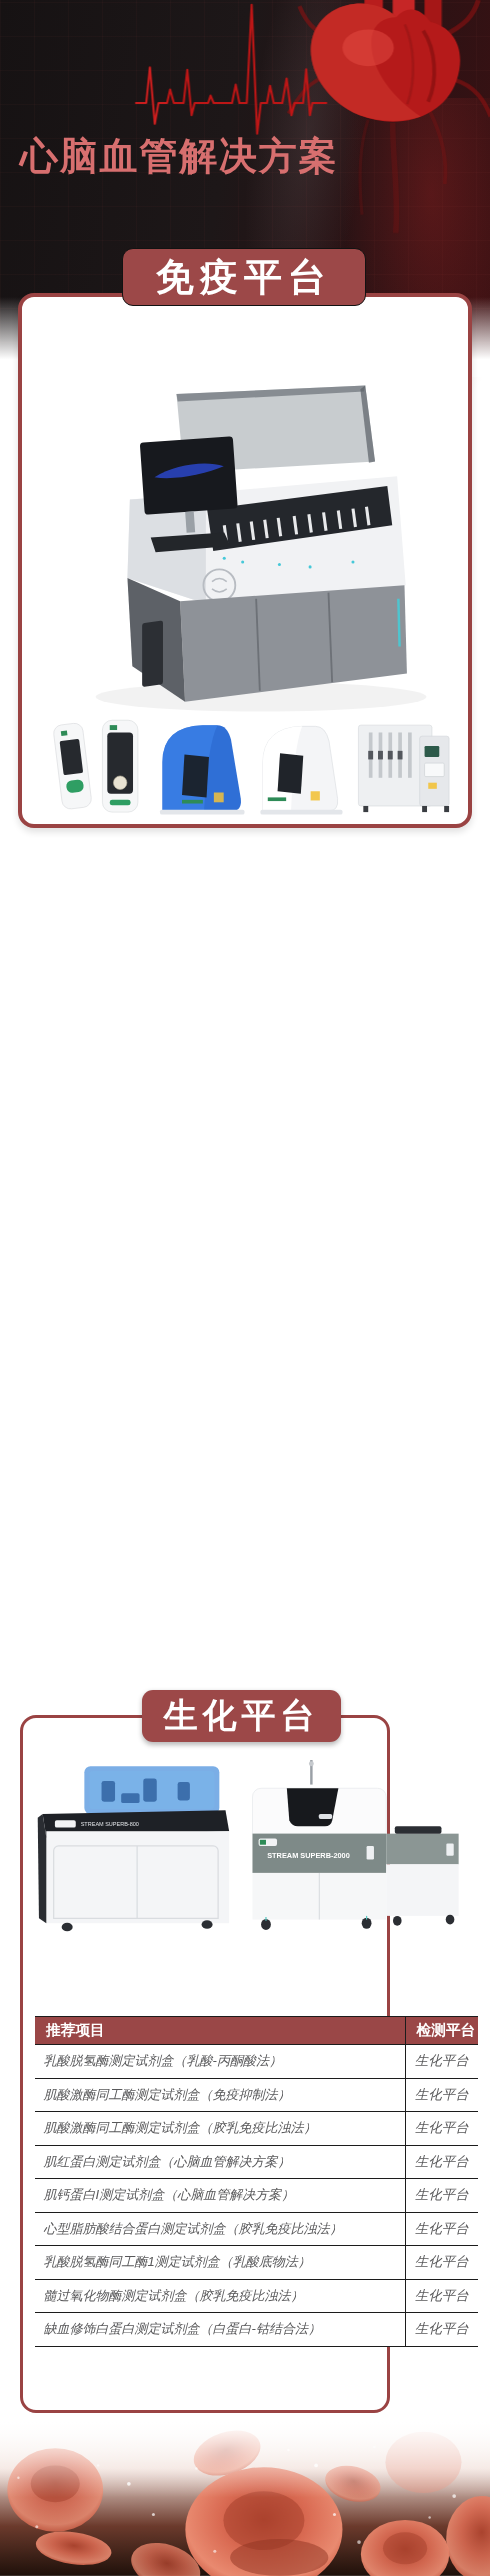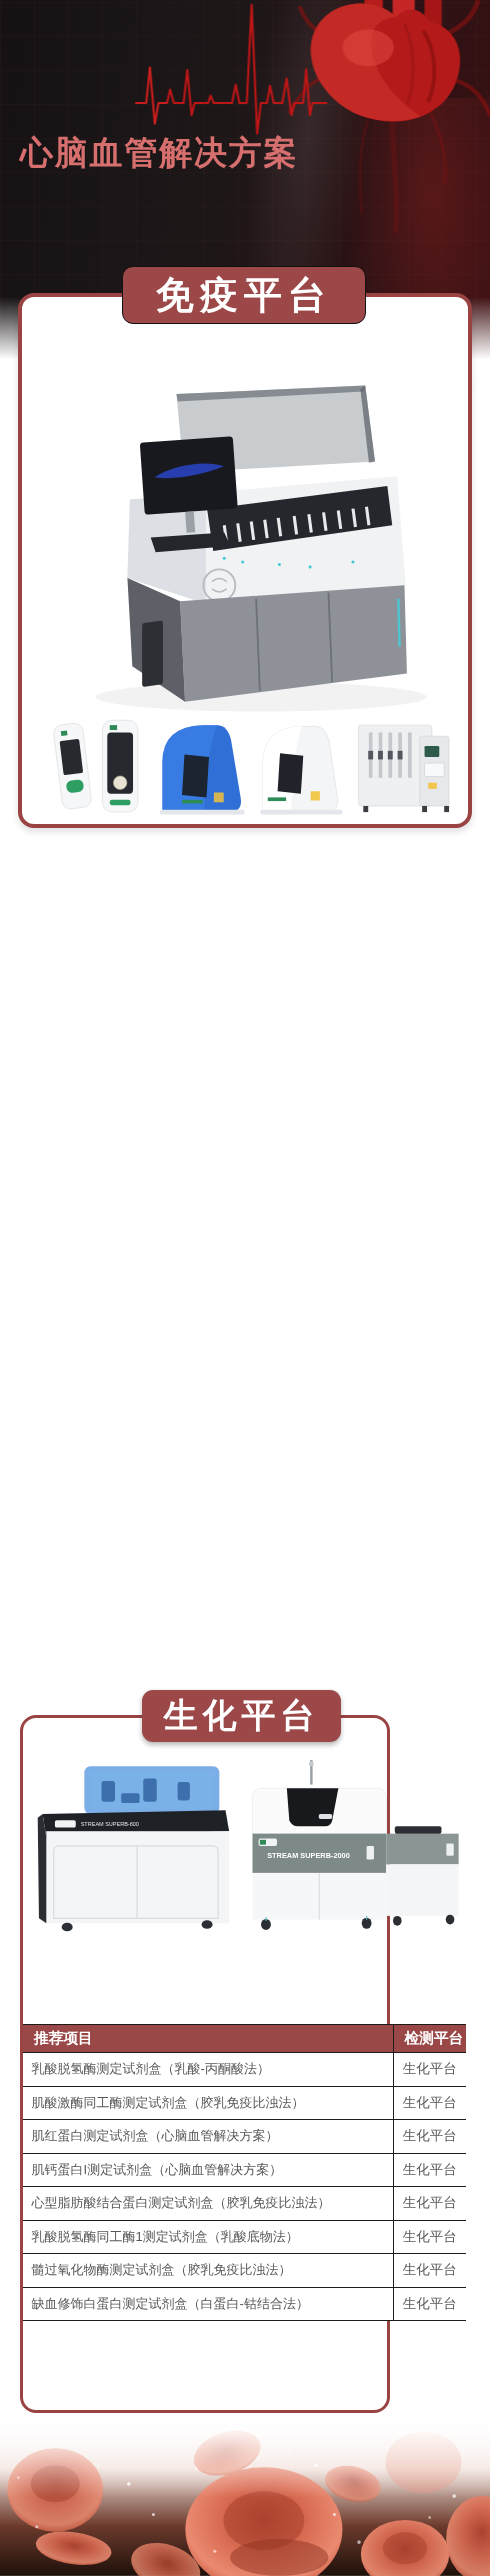--- a/index.html
+++ b/index.html
@@ -15,48 +15,48 @@
                       repeating-linear-gradient(90deg,rgba(255,110,110,.055) 0 0.6px,transparent 0.6px 34px); }
   .hero-silhouette { position:absolute; left:245px; top:-24.5px; width:117px; height:393px;
      background:radial-gradient(ellipse at 50% 40%, rgba(220,220,225,.10), transparent 70%);
      transform:rotate(7deg); }
   .hero-silhouette2 { position:absolute; left:343px; top:98px; width:147px; height:319px;
      background:radial-gradient(ellipse at 60% 30%, rgba(190,40,40,.28), transparent 72%); }
   .hero-fade { position:absolute; left:0; bottom:0; width:491px; height:80px;
      background:linear-gradient(180deg, rgba(255,255,255,0) 0%, #ffffff 78%); }
   .hero svg { position:absolute; left:0; top:0; }
 
-  .page-title { position:absolute; left:20px; top:131px; font-size:33px; font-weight:700;
+  .page-title { position:absolute; left:20px; top:131px; font-size:38px; font-weight:700;
      color:#d76f6f; letter-spacing:1.8px; white-space:nowrap; }
 
   
   .badge { position:absolute; background:#9c4848; color:#ffffff; font-weight:700;
      display:flex; align-items:center; justify-content:center; white-space:nowrap; }
-  .badge-immuno { left:122px; top:266px; width:244px; height:58px; border:1.8px solid #121212;
+  .badge-immuno { left:122px; top:248px; width:244px; height:58px; border:1.8px solid #121212;
      border-radius:11px; font-size:38px; letter-spacing:6.1px; z-index:6; }
   .badge-biochem { left:142px; top:1690px; width:199px; height:52px; border-radius:11px;
      font-size:34px; letter-spacing:4.9px; z-index:6; box-shadow:0 2.5px 4.9px rgba(0,0,0,.28); }
 
   
   .card { position:absolute; background:#ffffff; border-radius:16px; }
   .card-immuno { left:18.4px; top:293px; width:454px; height:535px; border:4.3px solid #9a4343;
      box-shadow:0 3.7px 7.4px rgba(0,0,0,.12); z-index:4; }
   .card-biochem { left:20px; top:1715px; width:370px; height:698px; border:3.7px solid #9a4343; z-index:4; }
 
   .main-analyzer { position:absolute; left:0px; top:86px; width:445px; height:331px; }
   .small-devices { position:absolute; left:8px; top:422px; width:429px; height:98px; }
   .biochem-machines { position:absolute; left:0px; top:42px; width:443px; height:178px; }
 
   
   .tbl { position:absolute; border-collapse:collapse; table-layout:fixed; background:#fff; }
   .tbl th { background:#9a4747; color:#fff; font-weight:700; text-align:left; }
-  .tbl td { color:#58585a; font-weight:400; }
+  .tbl td { color:#58585a; font-weight:400;font-style:italic; }
   .tbl-wrap1 { position:absolute; left:0; top:0; width:491px; height:805px; overflow:hidden; z-index:3; }
 
-  .tbl-biochem { left:0px; top:298px; width:443px;margin-top:8px; }
+  .tbl-biochem { left:12px; top:298px; width:443px; }
   .tbl-biochem th, .tbl-biochem td { border-top:0.6px solid #1c1c1c; border-bottom:0.6px solid #1c1c1c; }
   .tbl-biochem th + th, .tbl-biochem td + td { border-left:0.6px solid #1c1c1c; }
   .tbl-biochem th { height:28px; font-size:14.7px; padding:0 0 0 11px; border-top:1.2px solid #1c1c1c; }
   .tbl-biochem td { font-size:13px; line-height:32.5px; }
   .tbl-biochem td.col-item { padding:0 7.4px 0 8.6px; }
   .tbl-biochem td.col-platform { text-align:center; padding:0 1.2px; font-size:13.5px; }
   .w-item2 { width:370px; } .w-plat2 { width:73px; }
 
   
   .footer { position:absolute; left:0; top:2410px; width:491px; height:166px; }
@@ -293,20 +293,24 @@
           <th>推荐项目</th>
           <th>检测平台</th>
         </tr>
       </thead>
       <tbody>
           <tr>
             <td class="col-item">乳酸脱氢酶测定试剂盒（乳酸-丙酮酸法）</td>
             <td class="col-platform">生化平台</td>
           </tr>
           <tr>
+            <td class="col-item">肌酸激酶同工酶测定试剂盒（免疫抑制法）</td>
+            <td class="col-platform">生化平台</td>
+          </tr>
+          <tr>
             <td class="col-item">肌酸激酶同工酶测定试剂盒（胶乳免疫比浊法）</td>
             <td class="col-platform">生化平台</td>
           </tr>
           <tr>
             <td class="col-item">肌红蛋白测定试剂盒（心脑血管解决方案）</td>
             <td class="col-platform">生化平台</td>
           </tr>
           <tr>
             <td class="col-item">肌钙蛋白I测定试剂盒（心脑血管解决方案）</td>
             <td class="col-platform">生化平台</td>

